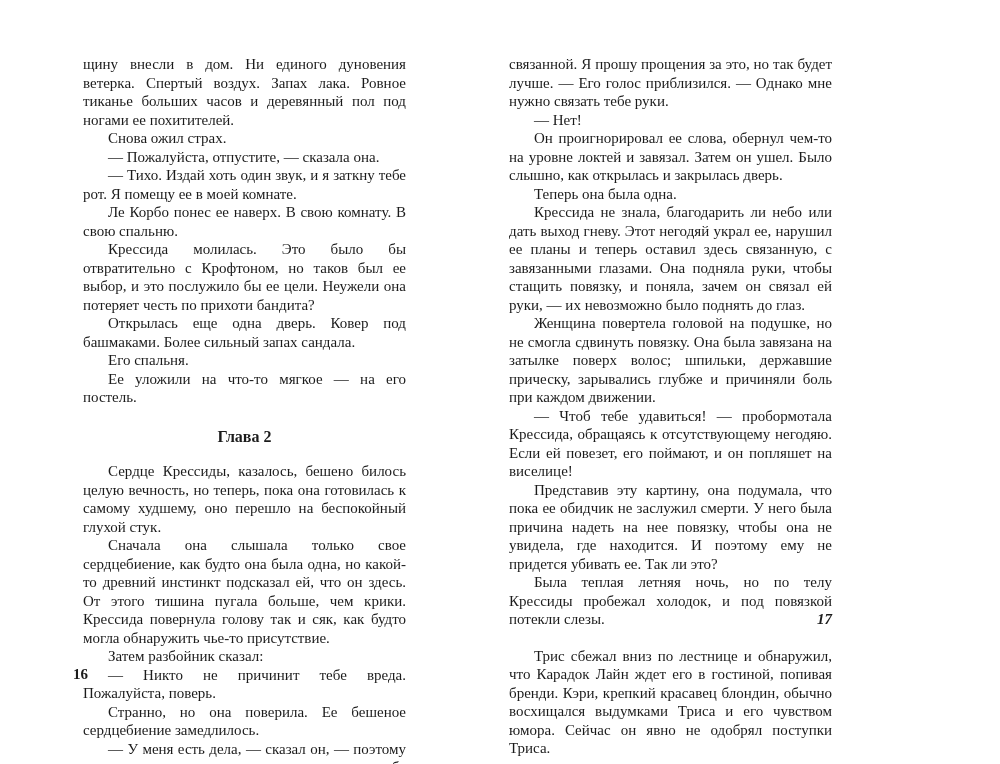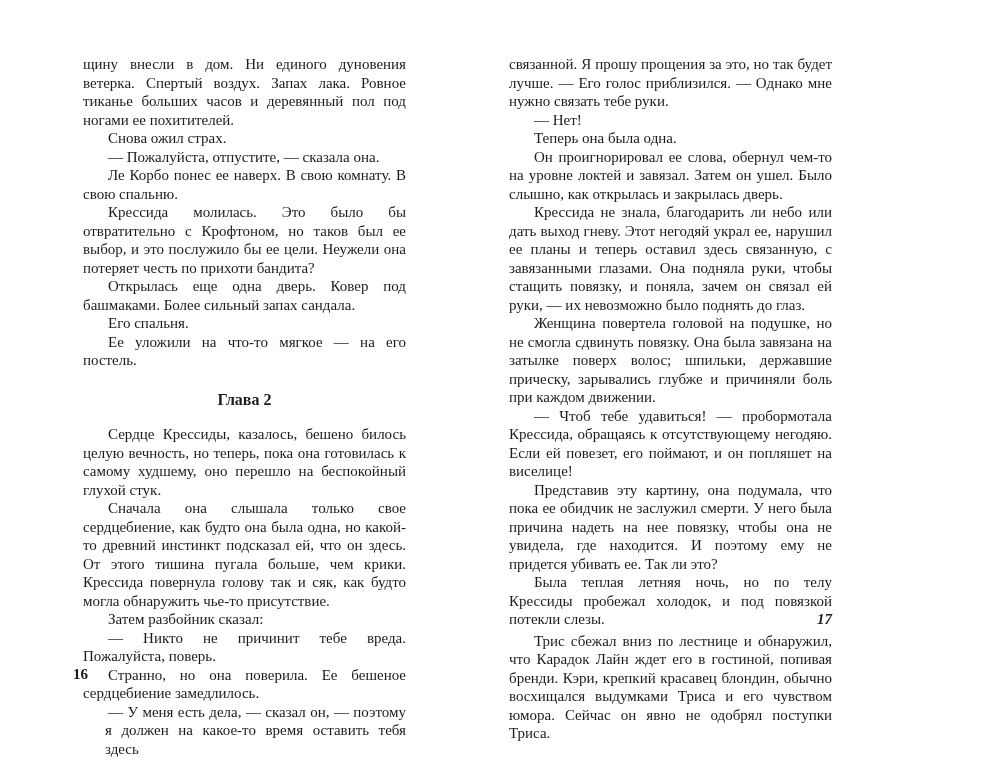--- a/index.html
+++ b/index.html
@@ -45,21 +45,21 @@
     -webkit-hyphens: auto;
   }
   .text-block p.indent {
     text-indent: 25px;
   }
   .text-block p.continuation {
     text-indent: 0;
   }
   .text-block p.scene-break {
     text-indent: 25px;
-    margin-top: 3px;
+    margin-top: 18px;
   }
   
   .text-block p.folio-line {
     padding-left: 22px;
     text-indent: 3px;
   }
   .text-block h2.heading {
     font-size: 16px;
     font-weight: 700;
     text-align: center;
@@ -83,42 +83,43 @@
 </head>
 <body>
 
 <div class="spread">
 
   <div class="page page-left">
     <div class="text-block" id="left-text">
         <p class="continuation">щину внесли в дом. Ни единого дуновения ветерка. Спертый воздух. Запах лака. Ровное тиканье больших часов и деревянный пол под ногами ее похитителей.</p>
         <p class="indent">Снова ожил страх.</p>
         <p class="indent">— Пожалуйста, отпустите, — сказала она.</p>
+        <p class="indent">— Тихо. Издай хоть один звук, и я заткну тебе рот. Я помещу ее в моей комнате.</p>
         <p class="indent">Ле Корбо понес ее наверх. В свою комнату. В свою спальню.</p>
         <p class="indent">Крессида молилась. Это было бы отвратительно с Крофтоном, но таков был ее выбор, и это послужило бы ее цели. Неужели она потеряет честь по прихоти бандита?</p>
         <p class="indent">Открылась еще одна дверь. Ковер под башмаками. Более сильный запах сандала.</p>
         <p class="indent">Его спальня.</p>
         <p class="indent">Ее уложили на что-то мягкое — на его постель.</p>
         <h2 class="heading">Глава 2</h2>
         <p class="indent">Сердце Крессиды, казалось, бешено билось целую вечность, но теперь, пока она готовилась к самому худшему, оно перешло на беспокойный глухой стук.</p>
         <p class="indent">Сначала она слышала только свое сердцебиение, как будто она была одна, но какой-то древний инстинкт подсказал ей, что он здесь. От этого тишина пугала больше, чем крики. Крессида повернула голову так и сяк, как будто могла обнаружить чье-то присутствие.</p>
         <p class="indent">Затем разбойник сказал:</p>
         <p class="indent">— Никто не причинит тебе вреда. Пожалуйста, поверь.</p>
         <p class="indent">Странно, но она поверила. Ее бешеное сердцебиение замедлилось.</p>
         <p class="folio-line">— У меня есть дела, — сказал он, — поэтому я должен на какое-то время оставить тебя здесь</p>
       </div>
     <span class="folio folio-left" style="top: 665px;">16</span>
   </div>
 
   <div class="page page-right">
     <div class="text-block" id="right-text">
         <p class="continuation">связанной. Я прошу прощения за это, но так будет лучше. — Его голос приблизился. — Однако мне нужно связать тебе руки.</p>
         <p class="indent">— Нет!</p>
+        <p class="indent">Он проигнорировал ее слова, обернул чем-то на уровне локтей и завязал. Затем он ушел. Было слышно, как открылась и закрылась дверь.</p>
         <p class="indent">Теперь она была одна.</p>
-        <p class="indent">Он проигнорировал ее слова, обернул чем-то на уровне локтей и завязал. Затем он ушел. Было слышно, как открылась и закрылась дверь.</p>
         <p class="indent">Крессида не знала, благодарить ли небо или дать выход гневу. Этот негодяй украл ее, нарушил ее планы и теперь оставил здесь связанную, с завязанными глазами. Она подняла руки, чтобы стащить повязку, и поняла, зачем он связал ей руки, — их невозможно было поднять до глаз.</p>
         <p class="indent">Женщина повертела головой на подушке, но не смогла сдвинуть повязку. Она была завязана на затылке поверх волос; шпильки, державшие прическу, зарывались глубже и причиняли боль при каждом движении.</p>
         <p class="indent">— Чтоб тебе удавиться! — пробормотала Крессида, обращаясь к отсутствующему негодяю. Если ей повезет, его поймают, и он попляшет на виселице!</p>
         <p class="indent">Представив эту картину, она подумала, что пока ее обидчик не заслужил смерти. У него была причина надеть на нее повязку, чтобы она не увидела, где находится. И поэтому ему не придется убивать ее. Так ли это?</p>
         <p class="indent">Была теплая летняя ночь, но по телу Крессиды пробежал холодок, и под повязкой потекли слезы.</p>
         <p class="scene-break">Трис сбежал вниз по лестнице и обнаружил, что Карадок Лайн ждет его в гостиной, попивая бренди. Кэри, крепкий красавец блондин, обычно восхищался выдумками Триса и его чувством юмора. Сейчас он явно не одобрял поступки Триса.</p>
       </div>
     <span class="folio folio-right" style="top: 610px; font-style: italic;">17</span>
   </div>
 

